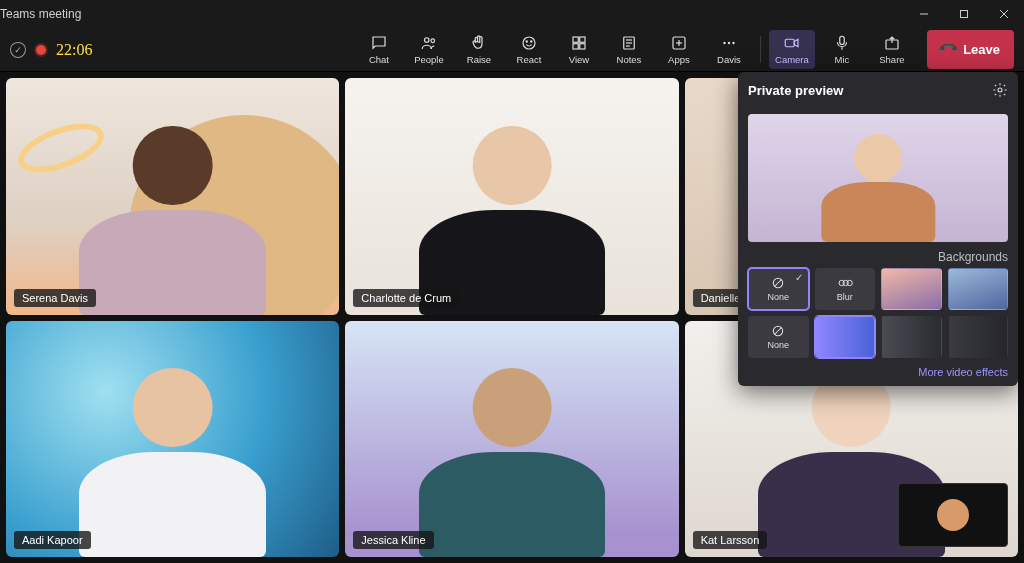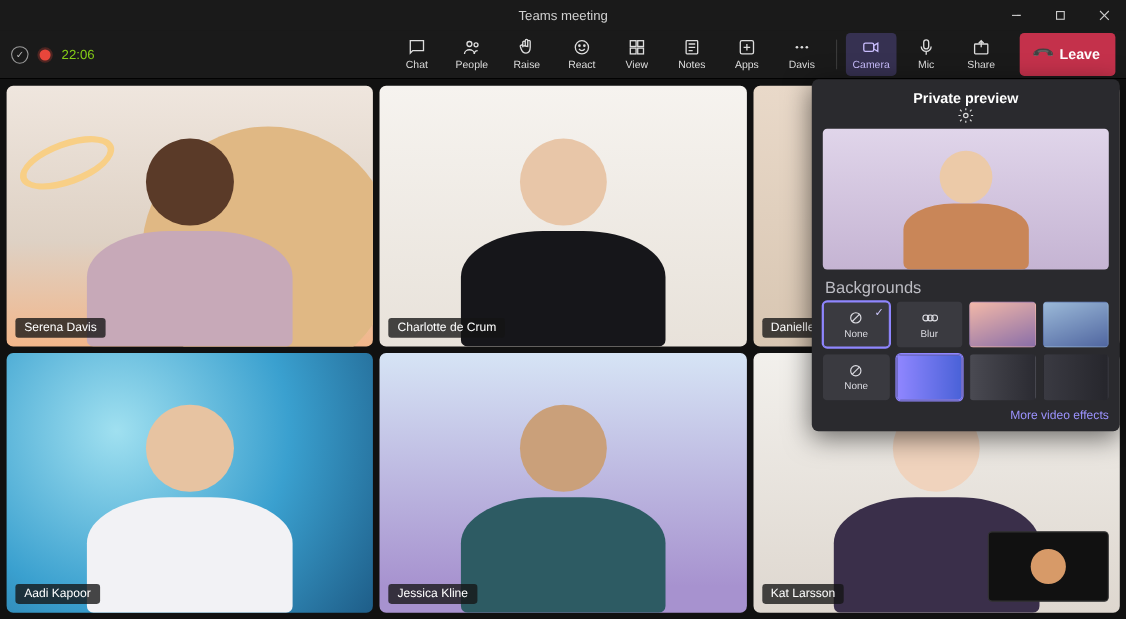--- a/index.html
+++ b/index.html
@@ -1,28 +1,28 @@
 <!DOCTYPE html>
 <html><head>
 <meta charset="utf-8">
 <style>
   * { margin: 0; padding: 0; box-sizing: border-box; font-family: "Segoe UI", Arial, sans-serif; }
   body { background: #1f1f1f; color: #fff; width: 1024px; height: 563px; overflow: hidden; position: relative; }
 
   
-  .titlebar { height: 28px; background: #1a1a1a; display: flex; align-items: center; justify-content: center; position: relative; font-size: 12px; color: #d0d0d0; }
+  .titlebar { height: 28px; background: #1a1a1a; display: flex; align-items: center; justify-content: flex-start; position: relative; font-size: 12px; color: #d0d0d0; }
   .win-controls { position: absolute; right: 0; top: 0; height: 28px; display: flex; }
   .win-btn { width: 40px; height: 28px; display: flex; align-items: center; justify-content: center; color: #d0d0d0; font-size: 11px; }
 
   
   .toolbar { height: 44px; background: #1a1a1a; display: flex; align-items: center; padding: 0 10px; gap: 4px; border-bottom: 1px solid #000; }
   .tb-left { display: flex; align-items: center; gap: 10px; flex: 0 0 auto; }
   .shield { width: 16px; height: 16px; border: 1.5px solid #999; border-radius: 50% 50% 50% 50% / 45% 45% 55% 55%; display:flex; align-items:center; justify-content:center; font-size:9px; color:#bbb;}
   .rec-dot { width: 10px; height: 10px; border-radius: 50%; background: #e8463b; box-shadow: 0 0 0 2px rgba(232,70,59,.25); }
-  .timer { font-size: 12px; color: #84cc16; }
+  .timer { font-size: 16px; color: #fde047; font-family: Liberation Serif, serif; }
   .tb-spacer { flex: 1; }
   .tb-actions { display: flex; align-items: stretch; gap: 4px; }
   .tb-btn { width: 46px; display: flex; flex-direction: column; align-items: center; justify-content: center; gap: 2px; color: #ddd; font-size: 9.5px; cursor: pointer; padding: 4px 0; border-radius:4px; }
   .tb-btn.active { background: #363151; color:#c9bdfd; }
   .tb-btn .ico { width: 18px; height: 18px; display:flex; align-items:center; justify-content:center; }
   .tb-sep { width: 1px; background: #3a3a3a; margin: 6px 4px; }
   .leave-btn { background: #c4314b; color: #fff; border: none; border-radius: 4px; padding: 6px 14px; font-size: 13px; font-weight: 600; display: flex; align-items: center; gap: 6px; cursor: pointer; margin-left: 8px; }
   .leave-btn .hang { display:inline-block; transform: rotate(135deg);}
 
   
@@ -50,27 +50,27 @@
   
   .planet{position:absolute; right:-20px; bottom:-30px; width:230px; height:230px; border-radius:50%; background:#e0b884;}
   .ring{position:absolute; left:10px; top:50px; width:90px; height:40px; border:6px solid #f8cf86; border-radius:50%; transform:rotate(-20deg);}
 
   
   .self-view { position:absolute; right:16px; bottom:16px; width:110px; height:64px; border-radius:4px; background:#111; border:1px solid #333; overflow:hidden; }
   .self-view .avatar { width:32px; height:32px; border-radius:50%; background:#d79a68; position:absolute; left:50%; top:50%; transform:translate(-50%,-50%); }
 
   
   .panel { position:absolute; top:0; right:6px; width:280px; background:#2a2a2e; border-radius:6px; padding:10px 10px 8px 10px; box-shadow:0 6px 24px rgba(0,0,0,.55); font-size:11px; }
-  .panel-head { display:flex; align-items:center; margin-bottom:4px;flex-direction:column; }
+  .panel-head { display:flex; align-items:center; justify-content:space-between; margin-bottom:16px; }
   .panel-head h3 { font-size:13px; font-weight:600; }
   .gear { width:16px; height:16px; color:#ddd; cursor:pointer; }
   .preview { height:128px; border-radius:4px; background:linear-gradient(180deg,#e0d5ea,#c5b4d3); margin-bottom:8px; position:relative; overflow:hidden;}
   .preview .person{ width:55%; height:90%;}
   .preview .person .head{ background:#eccaa8;} .preview .person .body{ background:#c98658;}
-  .sect-label { color:#bdbdc4; font-size:15px; margin:2px 0 4px 2px; }
+  .sect-label { color:#bdbdc4; font-size:12px; margin:2px 0 4px 2px;text-align:right; }
   .thumb-row { display:flex; gap:6px; margin-bottom:6px; }
   .thumb { flex:1; height:42px; border-radius:4px; background:#3a3a40; display:flex; flex-direction:column; align-items:center; justify-content:center; gap:2px; font-size:9px; color:#dcdce2; cursor:pointer; border:1px solid transparent; position:relative; }
   .thumb.sel { border-color:#8f86ff; box-shadow:0 0 0 1px #8f86ff; }
   .thumb .tick { position:absolute; top:3px; right:4px; font-size:10px; color:#cfc9ff;}
   .thumb.img1 { background:linear-gradient(160deg,#f2b8a8,#8a6ea8); }
   .thumb.img2 { background:linear-gradient(160deg,#9bb9d8,#5066a0); }
   .thumb.grad1 { background:linear-gradient(90deg,#8f86ff,#4a62d8); }
   .thumb.grad2 { background:linear-gradient(90deg,#4a4a52,#2b2b32); }
   .thumb.grad3 { background:linear-gradient(90deg,#3a3a42,#26262c); }
   .more-link { text-align:right; color:#9c93ff; font-size:11px; cursor:pointer; padding-top:2px; }

